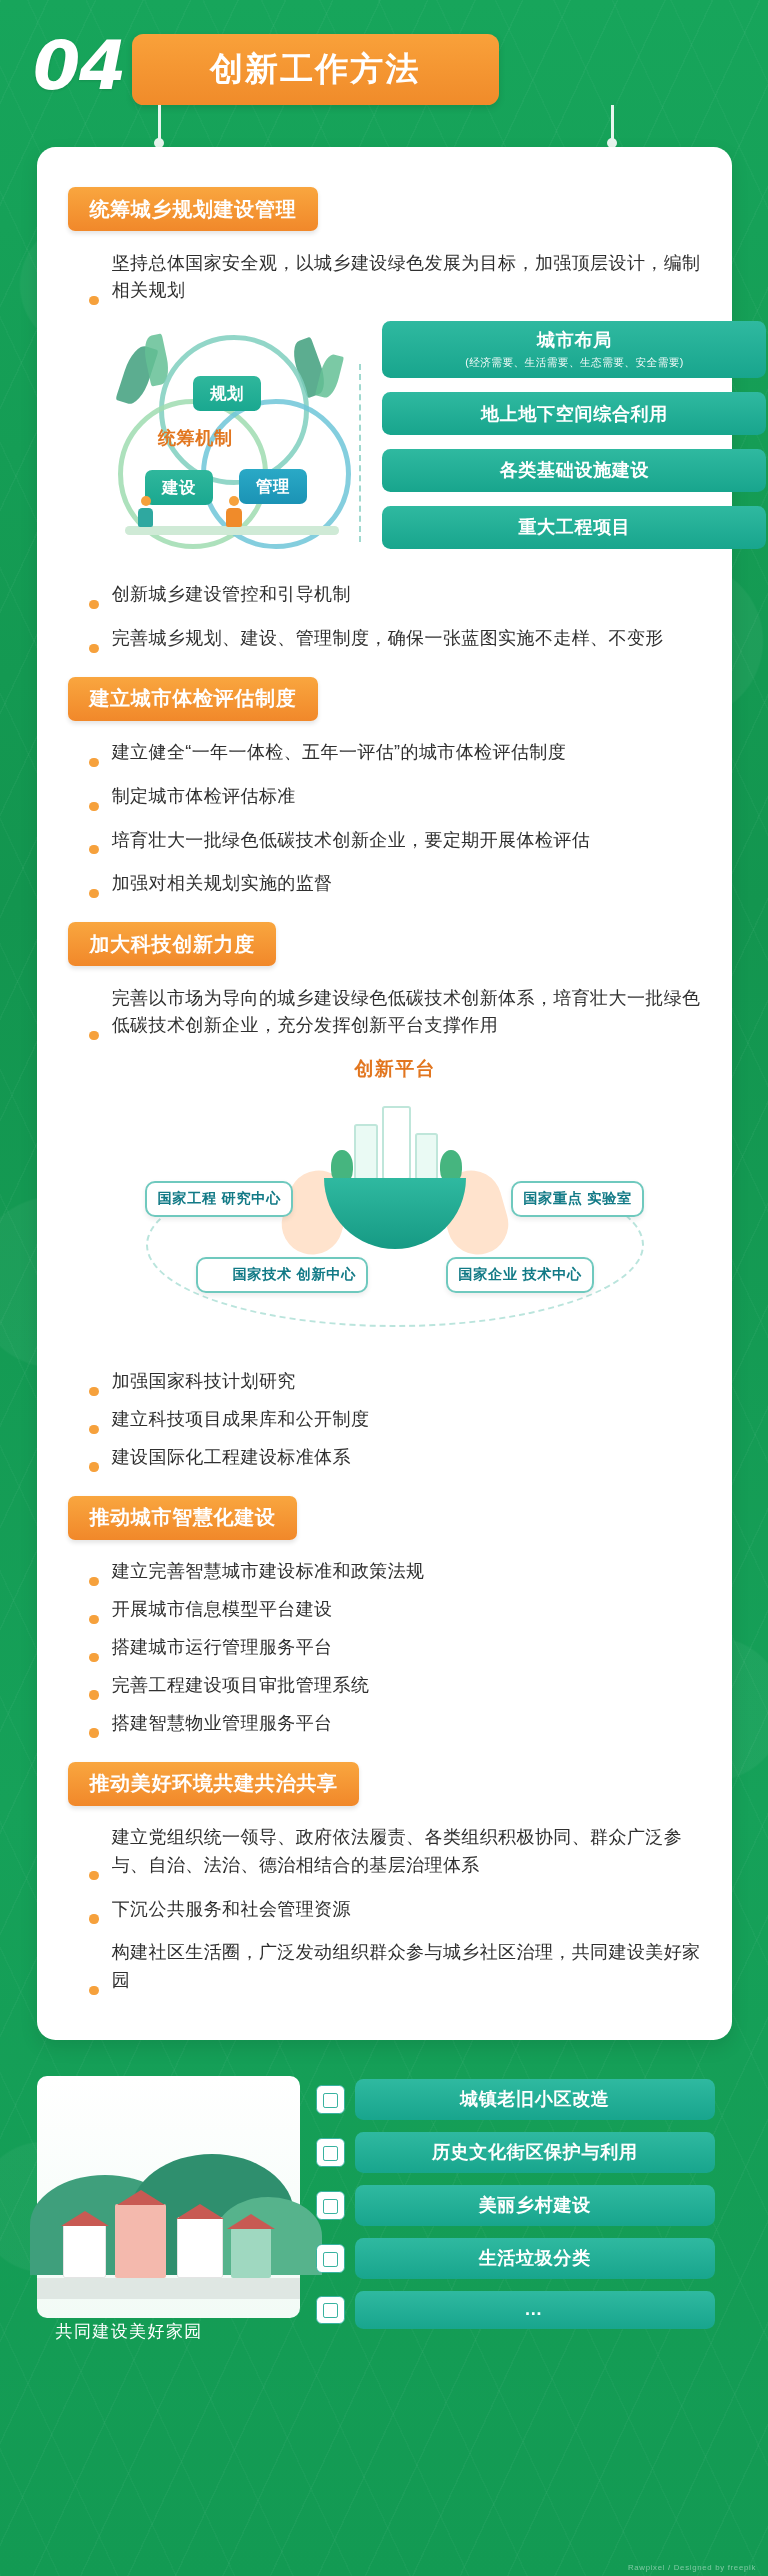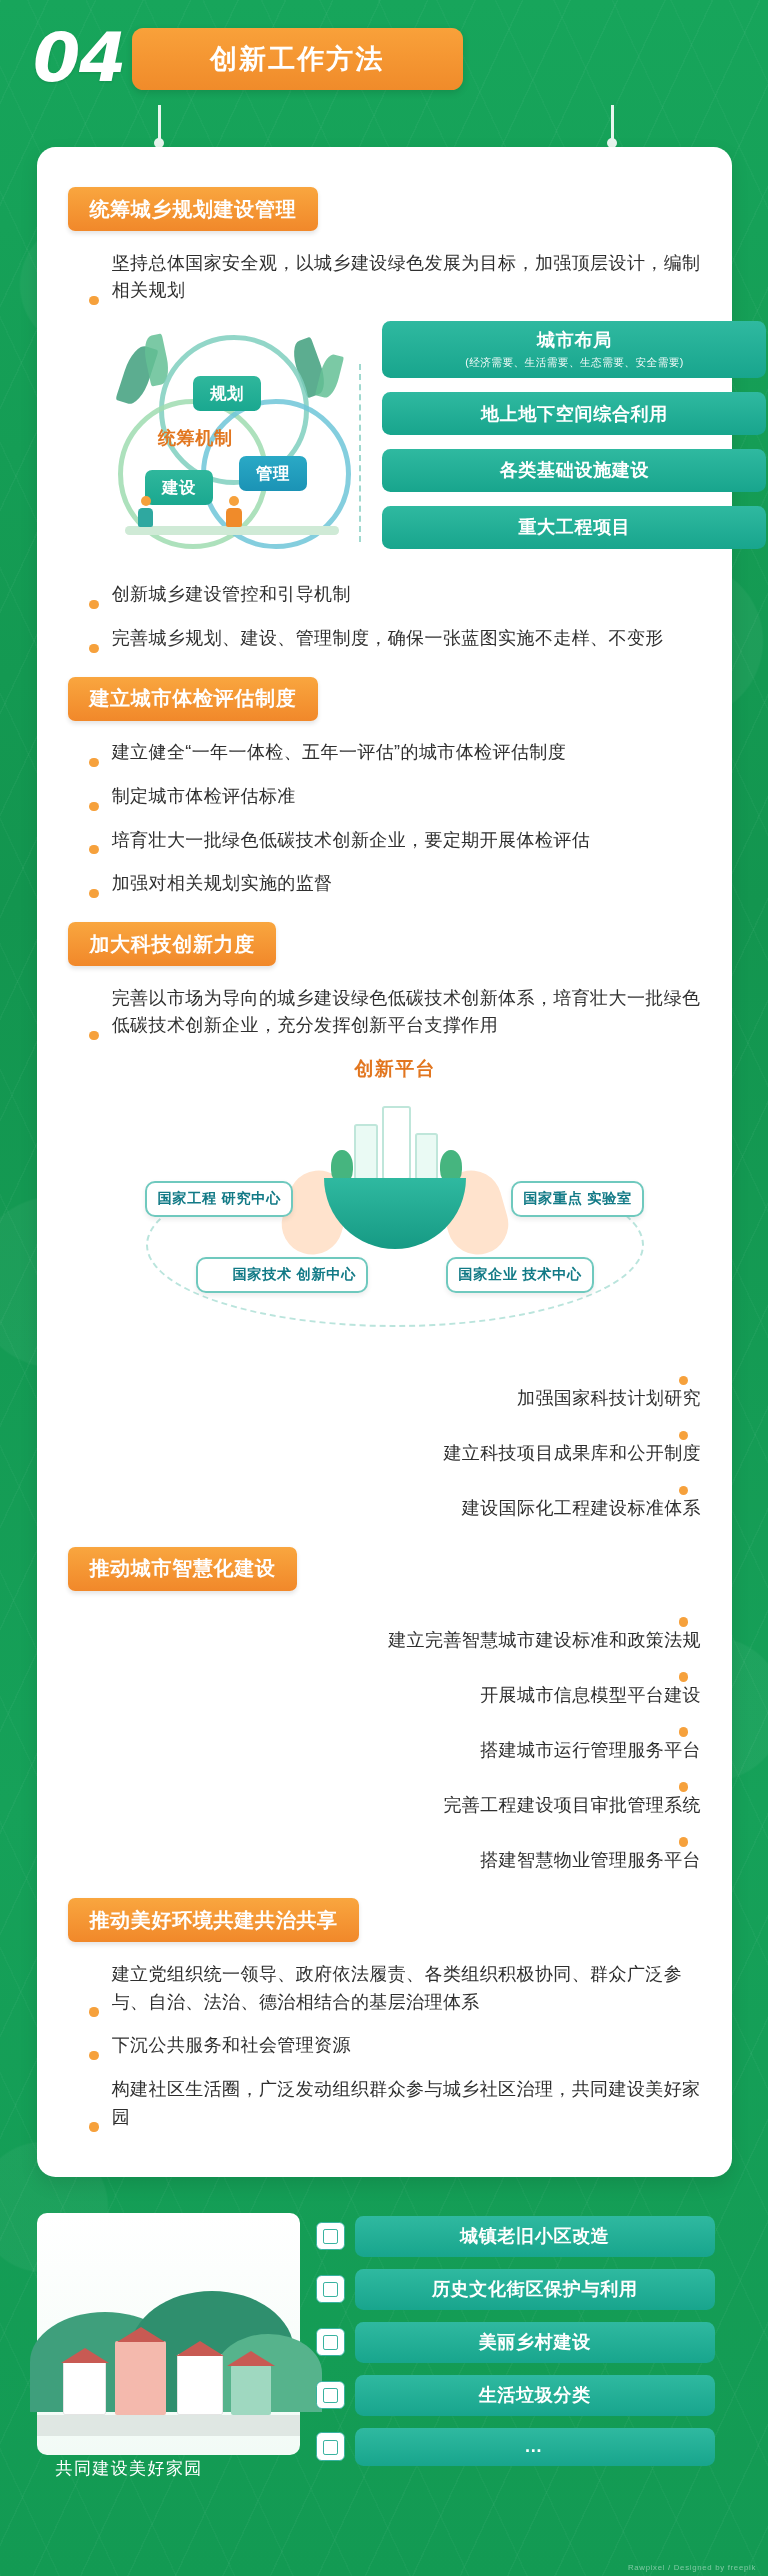--- a/index.html
+++ b/index.html
@@ -28,39 +28,39 @@
     background-image:
       repeating-linear-gradient(115deg, rgba(255,255,255,0.035) 0 1.4px, transparent 1.4px 43px),
       repeating-linear-gradient(65deg, rgba(255,255,255,0.028) 0 1.4px, transparent 1.4px 53px);
     pointer-events: none;
   }
 
   
   .header {
     position: relative;
     display: flex;
-    align-items: flex-start;
+    align-items: center;
     padding: 24px 0 0 33px;
     height: 107px;
   }
   .big-number {
     font-family: "DejaVu Sans", sans-serif;
     font-size: 68px;
     font-style: italic;
     font-weight: bold;
     color: #ffffff;
     letter-spacing: -1.4px;
     line-height: 1;
     margin-right: 7.1px;
     text-shadow: 0 1.4px 2.8px rgba(0,0,0,0.12);
   }
   .title-pill {
     background: linear-gradient(180deg, #f9a13a, #f08b2a);
     color: #ffffff;
-    font-size: 27px;
+    font-size: 33px;
     font-weight: bold;
     letter-spacing: 2.1px;
     padding: 13px 78px 13px 78px;
     border-radius: 11.4px;
     box-shadow: 0 2.8px 7.1px rgba(0,0,0,0.12);
     position: relative;
     top: 4.3px;
   }
   .pins {
     position: absolute;
@@ -127,21 +127,21 @@
     border-radius: 50%;
     background: #f6a13c;
     margin: 7.8px 13px 0 0;
   }
   .bullet .txt {
     font-size: 18px;
     line-height: 1.55;
     color: #2f2f2f;
     letter-spacing: 0.4px;
   }
-  .bullet.tight { margin-bottom: 10px; flex-direction: column; }
+  .bullet.tight { margin-bottom: 10px; }
 
   
   .diagram1 {
     position: relative;
     height: 242px;
     margin: 4.3px 0 18.5px 7.1px;
   }
   .venn {
     position: absolute;
     left: 21.4px;
@@ -165,21 +165,21 @@
     background: linear-gradient(180deg, #2fb79c, #1aa890);
     color: #fff;
     font-size: 16.4px;
     font-weight: bold;
     padding: 6.4px 17px;
     border-radius: 7.1px;
     letter-spacing: 0.7px;
   }
   .chip.c1 { left: 75px; top: 41px; }
   .chip.c2 { left: 27px; top: 135px; }
-  .chip.c3 { left: 121px; top: 121px; background: linear-gradient(180deg, #2aa9c6, #1b93b5); }
+  .chip.c3 { left: 121px; top: 134px; background: linear-gradient(180deg, #2aa9c6, #1b93b5); }
   .venn-center {
     position: absolute;
     left: 40px;
     top: 91px;
     font-size: 18px;
     font-weight: bold;
     color: #e2761f;
     letter-spacing: 0.7px;
     white-space: nowrap;
   }

